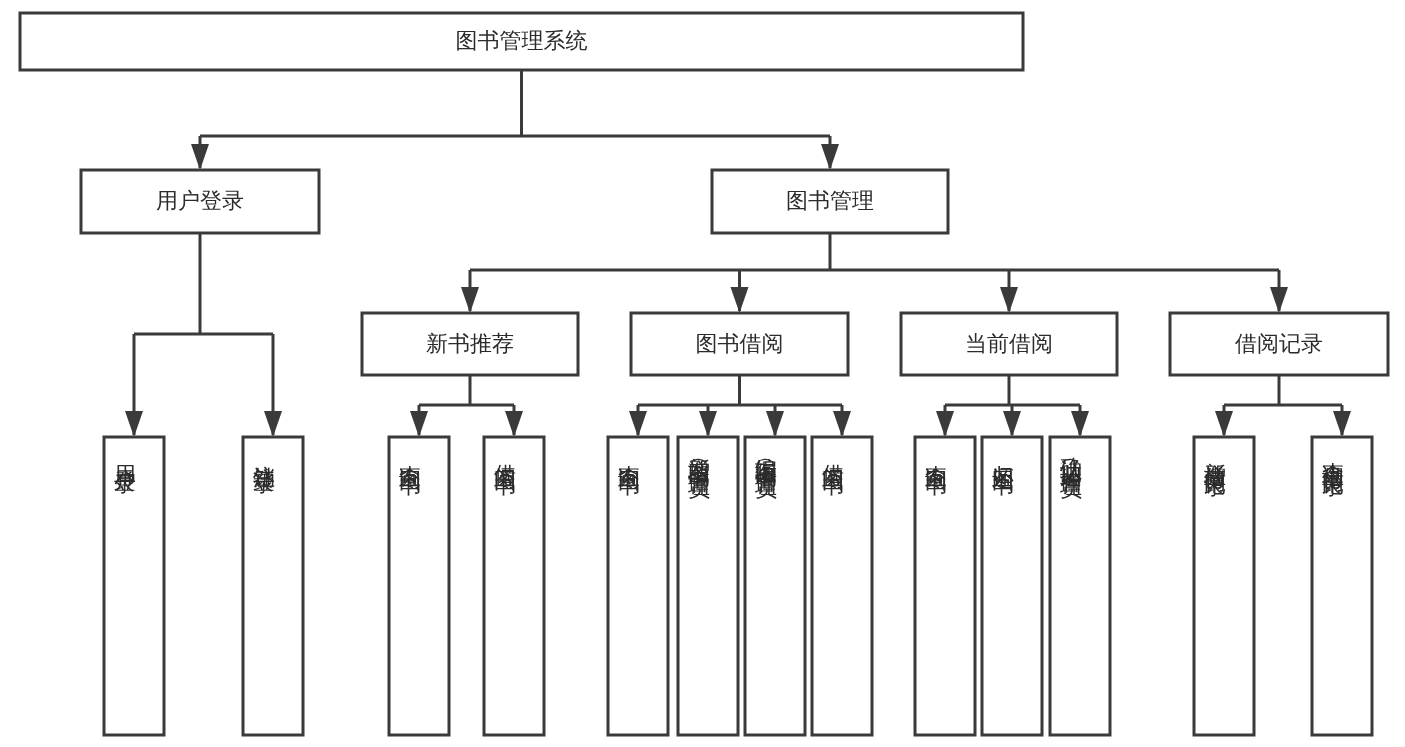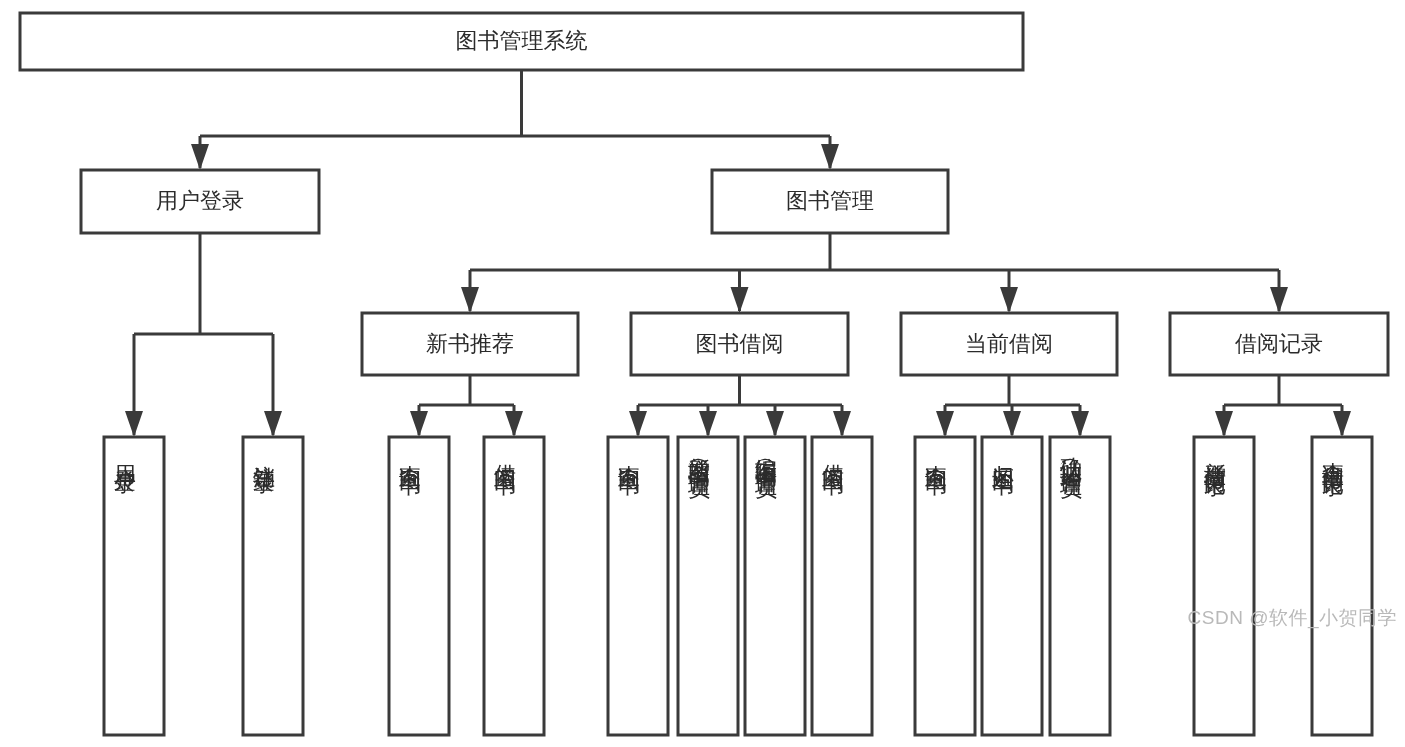--- a/index.html
+++ b/index.html
@@ -207,14 +207,13 @@
           <rect x="1194" y="437" width="60" height="298" class="node-box"></rect>
           <text class="node-label-v" x="1224" y="453" dominant-baseline="hanging">新增借阅记录</text>
         </g>
         <g>
           <rect x="1312" y="437" width="60" height="298" class="node-box"></rect>
           <text class="node-label-v" x="1342" y="453" dominant-baseline="hanging">查询借阅记录</text>
         </g>
       </g>
   </svg>
 
-  <div class="watermark">CSDN @软件_小贺同学</div>
 </div>
 
 </body></html>

